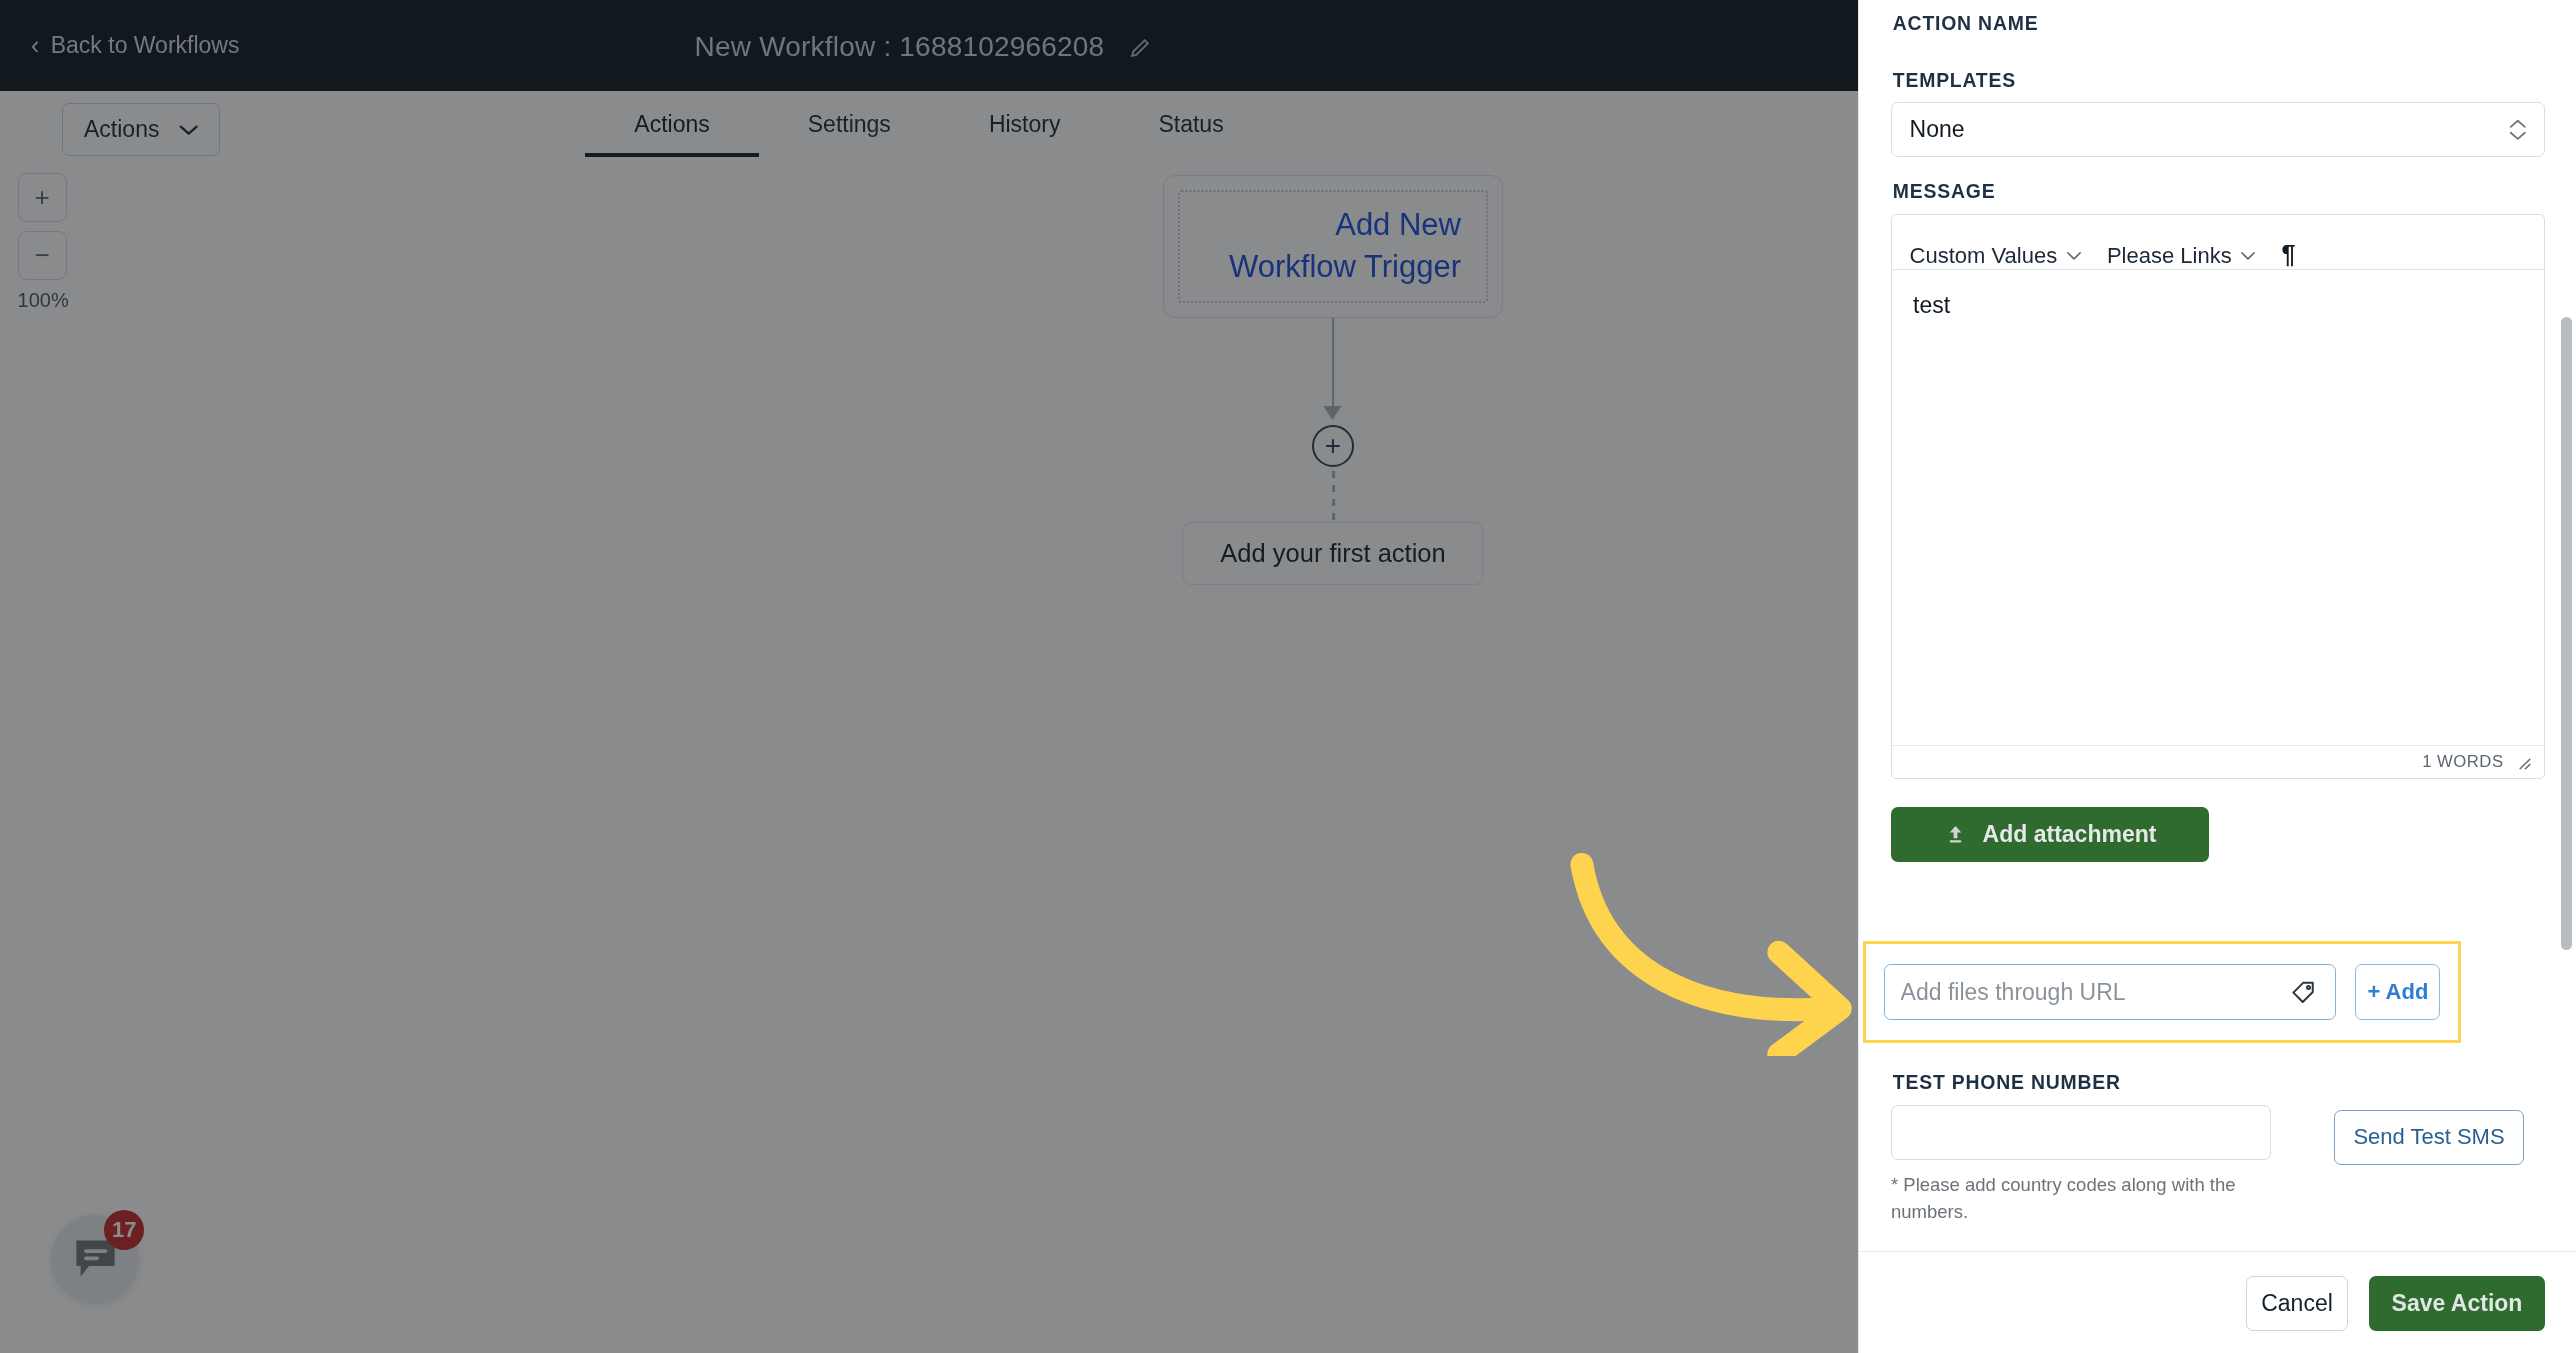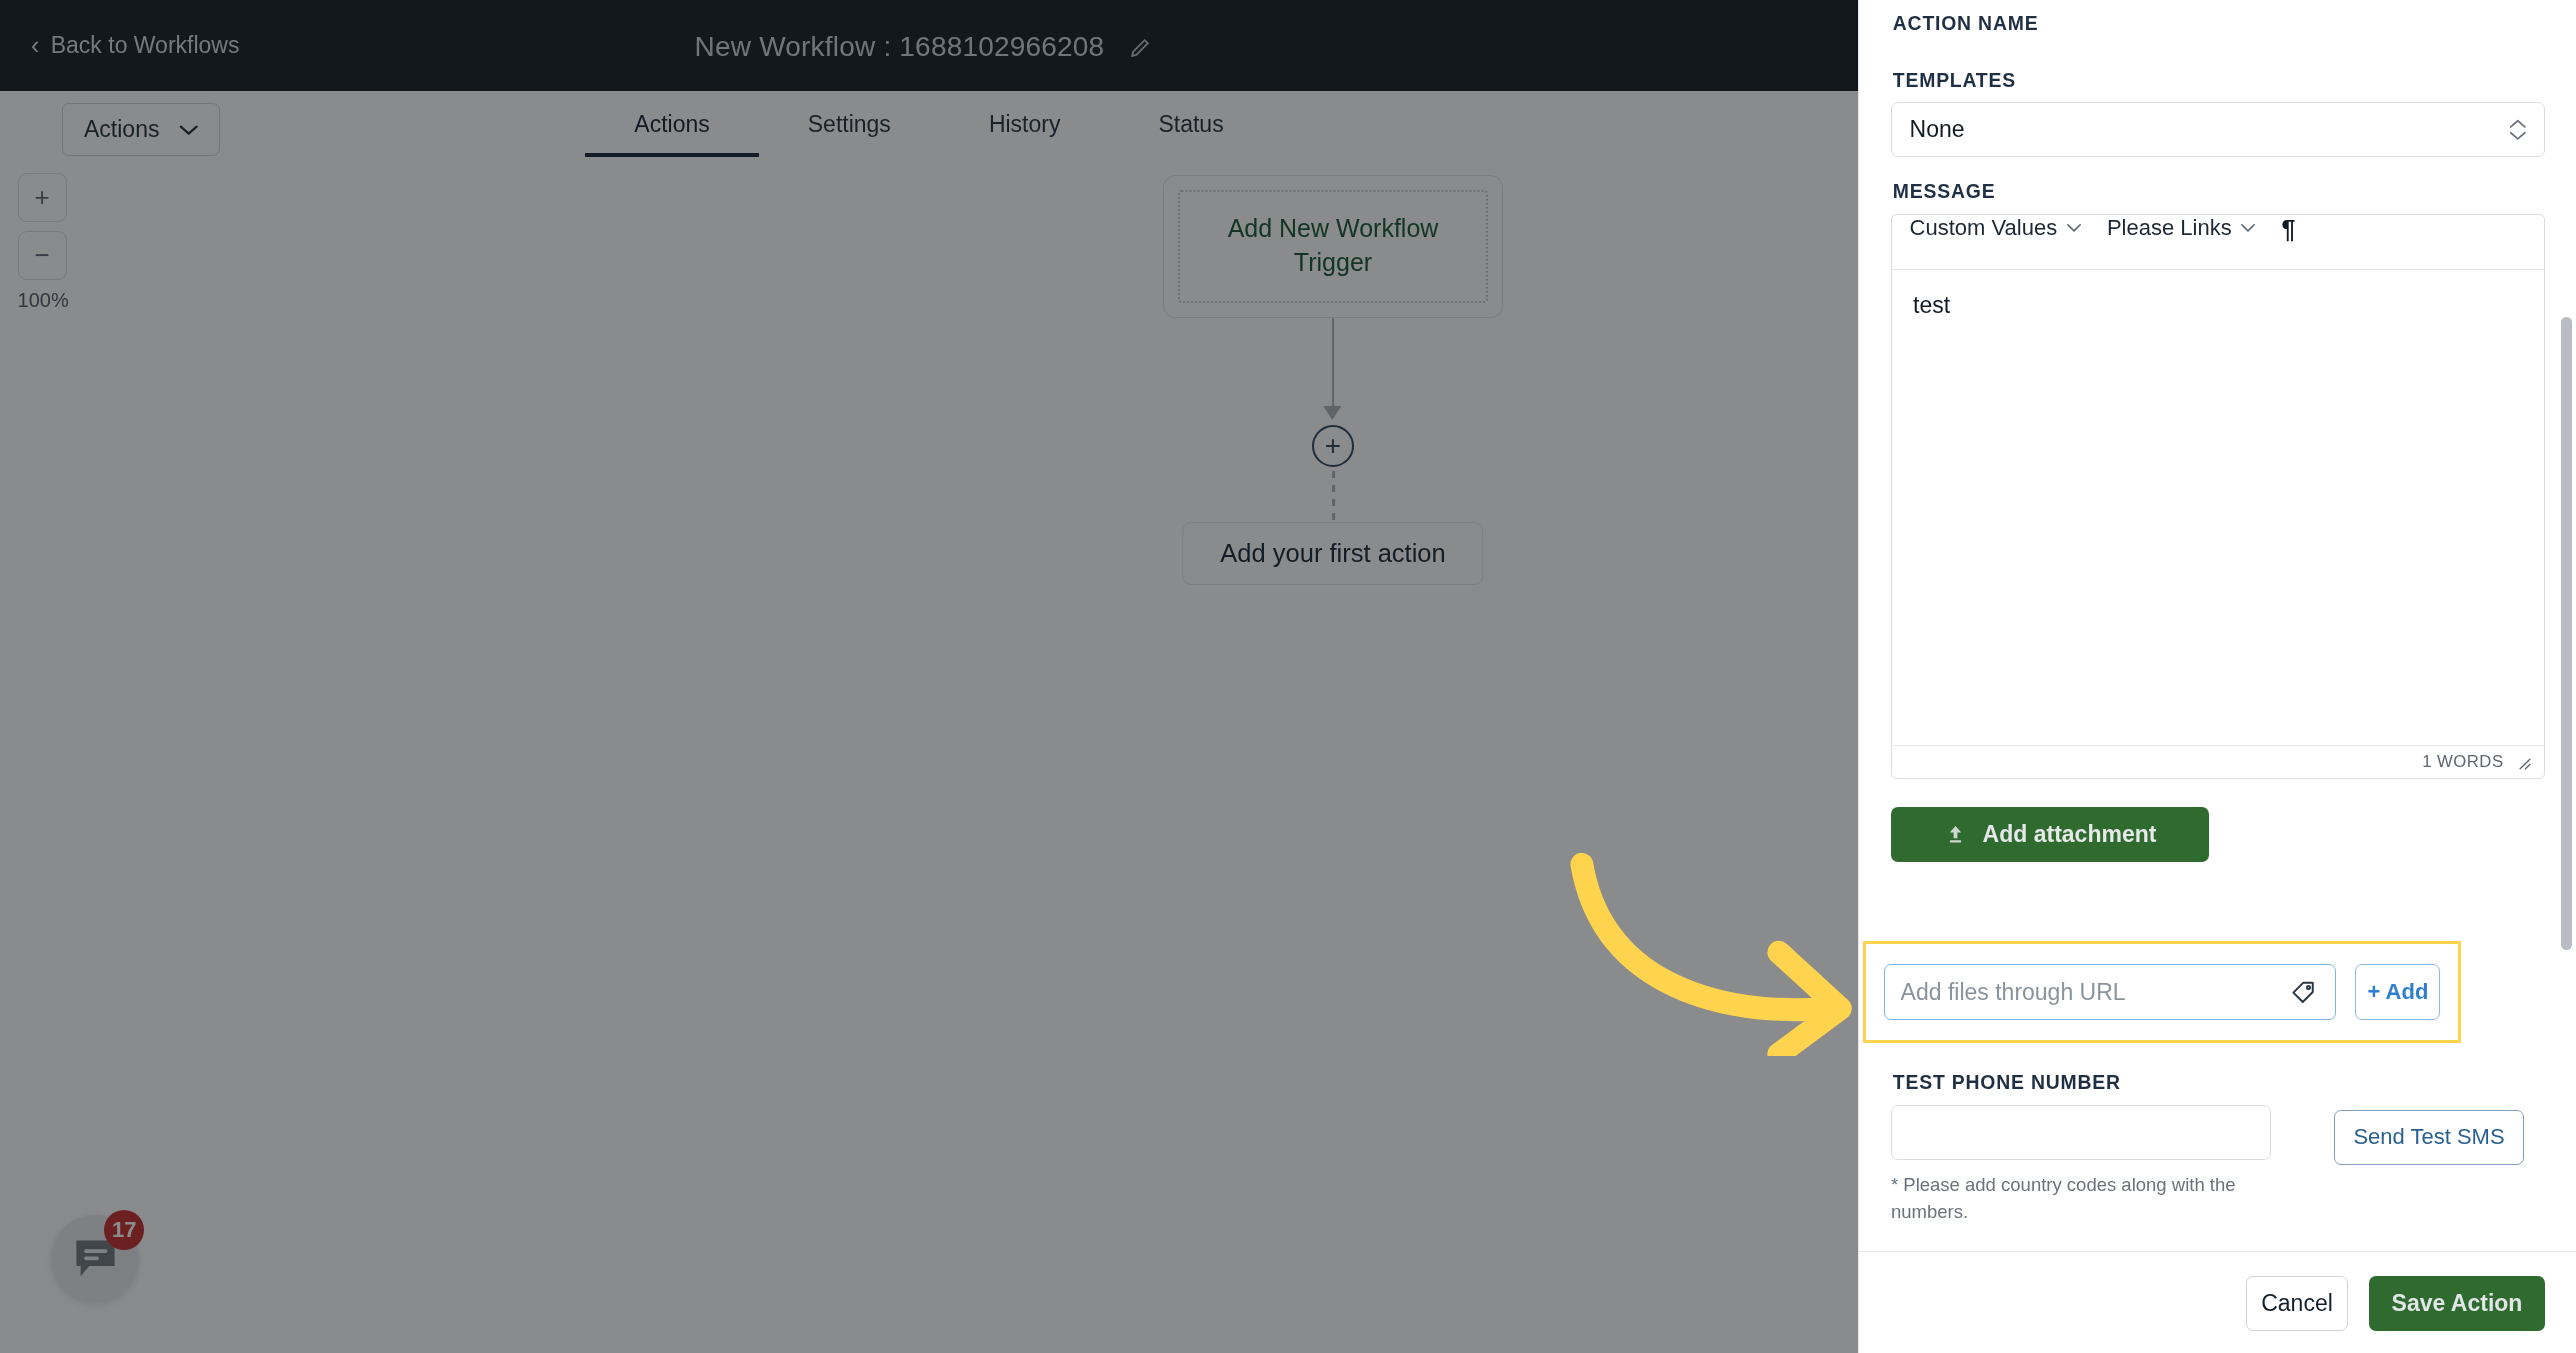--- a/index.html
+++ b/index.html
@@ -78,21 +78,21 @@
   #trigger-card {
     width: 340px; height: 143px; background: #fff;
     border: 0.9px solid #dfe3e7; border-radius: 12.3px;
     display: flex; align-items: center; justify-content: center;
     margin: 0 auto; padding: 14px;
   }
   #trigger-inner {
     width: 100%; height: 100%;
     border: 2.6px dotted #c4c9ce; border-radius: 3.5px;
     display: flex; align-items: center; justify-content: center;
-    text-align: center; font-size: 25px; color: #14532d; line-height: 1.35;
+    text-align: right; font-size: 31px; color: #1d4ed8; line-height: 1.35;
     padding: 0 25px;
   }
   #connector { position: relative; width: 100%; height: 273px; }
   #line-top {
     position: absolute; left: 50%; top: 0; width: 1.8px; height: 95px;
     background: #a9b0b7; transform: translateX(-0.9px);
   }
   #arrow-head {
     position: absolute; left: 50%; top: 88px;
     width: 0; height: 0; transform: translateX(-9.7px);
@@ -169,21 +169,21 @@
     position: absolute; right: 17.6px; top: 50%; transform: translateY(-50%);
     display: flex; flex-direction: column; gap: 2.6px; color: #6b7480;
   }
 
   
   #editor {
     width: 100%; border: 0.9px solid #d9dde1; border-radius: 5.3px; background: #fff;
   }
   #editor-toolbar {
     height: 55px; border-bottom: 0.9px solid #e2e5e8;
-    display: flex; align-items: flex-start; gap: 25px; padding: 0 17.6px;
+    display: flex; align-items: flex-end; gap: 25px; padding: 0 17.6px;
   }
   .tb-item {
     display: flex; align-items: center; gap: 8.8px;
     font-size: 22px; color: #1c2836; cursor: pointer;
   }
   .tb-chev { color: #5b6571; font-size: 17.6px; }
   #pilcrow { font-size: 25px; color: #111b24; cursor: pointer; font-weight: 700; }
   #editor-body {
     min-height: 475px; padding: 19.4px 21px;
     font-size: 23px; color: #101a23; line-height: 1.4; cursor: text;

